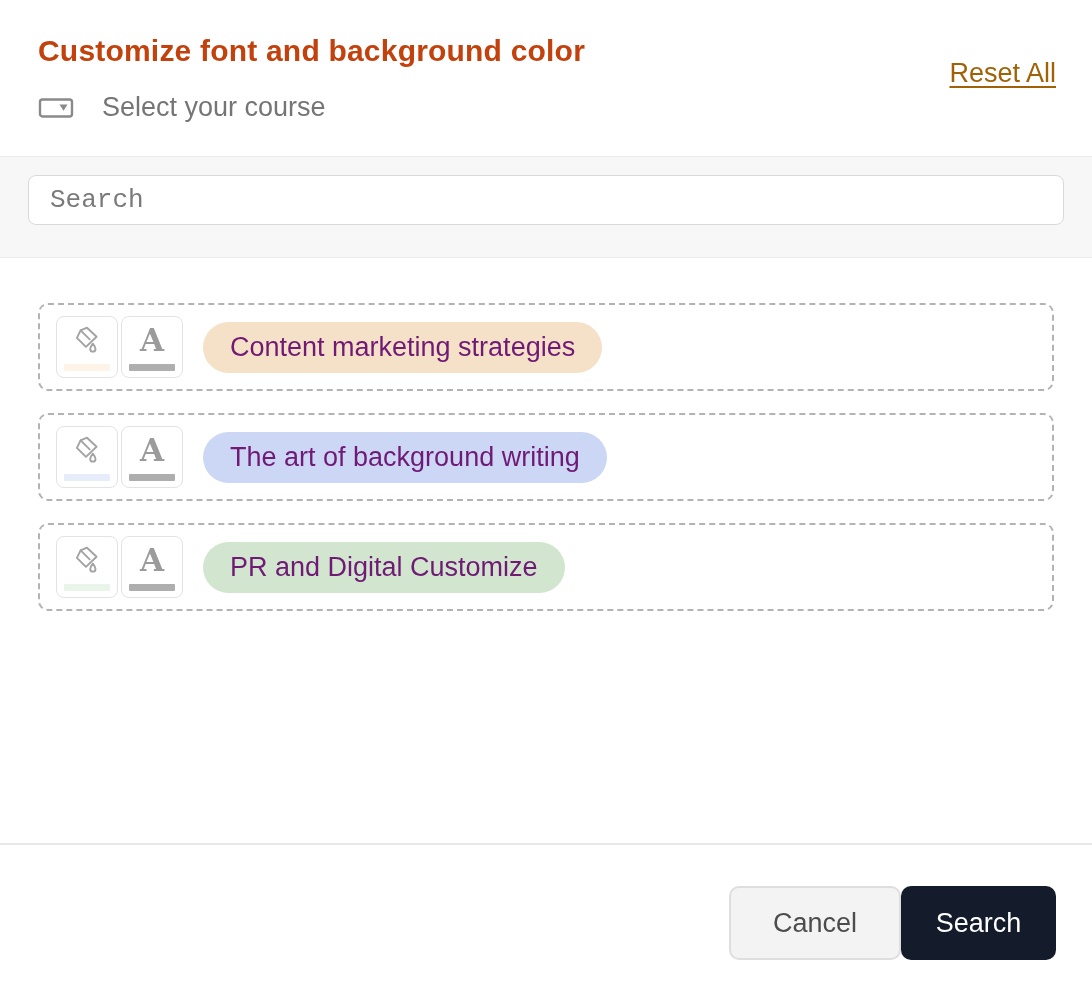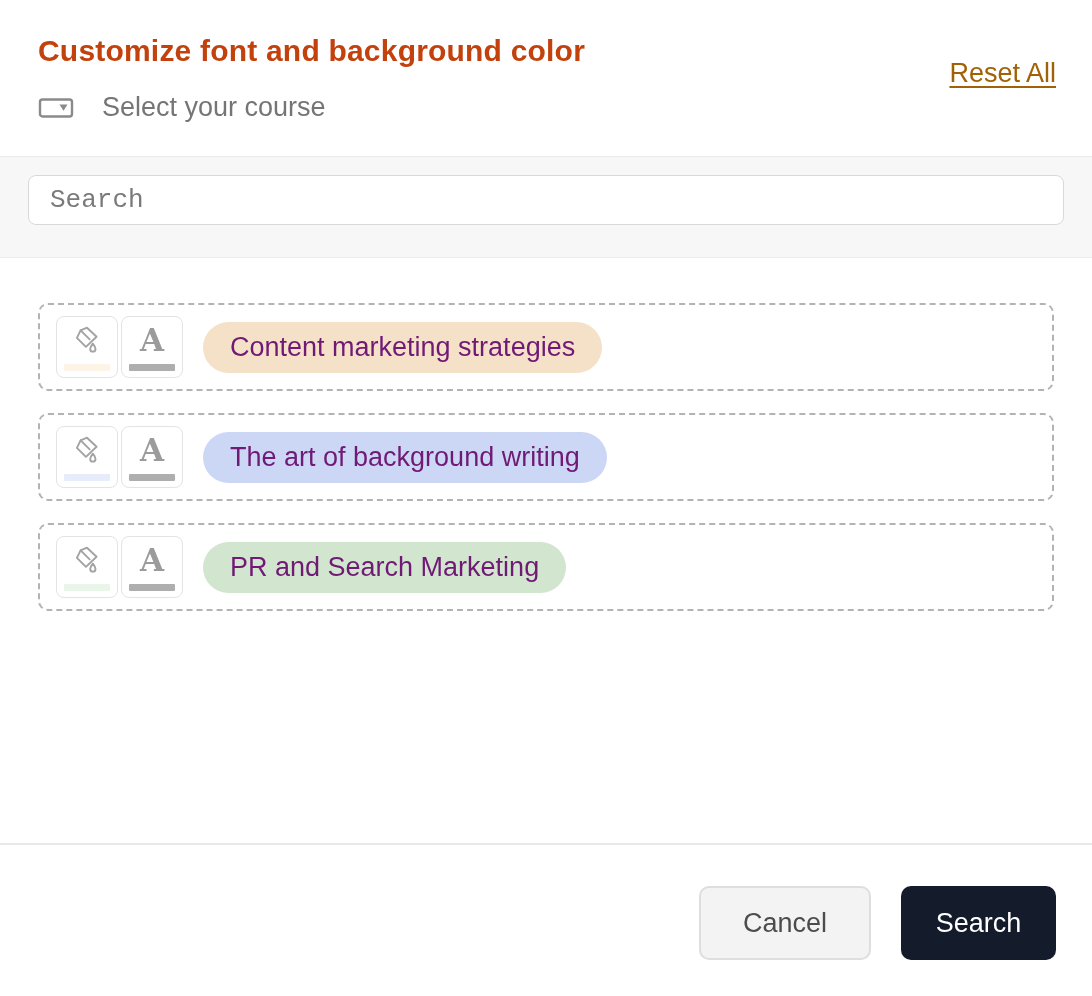--- a/index.html
+++ b/index.html
@@ -80,21 +80,21 @@
   }
 
   
   .footer {
     position: absolute; left: 0; right: 0; top: 843px;
     border-top: 2px solid #e8e8e8;
     background: #ffffff;
   }
   .footer-inner {
     display: flex; justify-content: flex-end; align-items: center;
-    gap: 30px; padding: 41px 36px 0 36px;
+    padding: 41px 36px 0 36px;
   }
   .btn {
     height: 74px; border-radius: 10px; font-size: 27px;
     display: flex; align-items: center; justify-content: center;
     cursor: pointer; font-family: "Liberation Sans", "DejaVu Sans", sans-serif;
   }
   .btn-cancel {
     min-width: 172px; background: #f3f3f3;
     border: 2px solid #dedede; color: #4c4c4c;
   }
@@ -188,21 +188,21 @@
         </span>
         <span class="swatch-bar" style="background-color: rgb(234, 245, 234);"></span>
       </button>
       <button class="tool-btn">
         <span class="glyph-area">
             <span class="font-glyph">A</span>
           </span>
         <span class="swatch-bar font-bar"></span>
       </button>
     </div>
-    <span class="course-pill" style="background-color: rgb(210, 230, 207);">PR and Search Marketing</span>
+    <span class="course-pill" style="background-color: rgb(210, 230, 207);">PR and Digital Customize</span>
   </div>
 
 </div>
 
 <div class="footer">
   <div class="footer-inner">
     <button class="btn btn-cancel">Cancel</button>
     <button class="btn btn-apply">Search</button>
   </div>
 </div>

